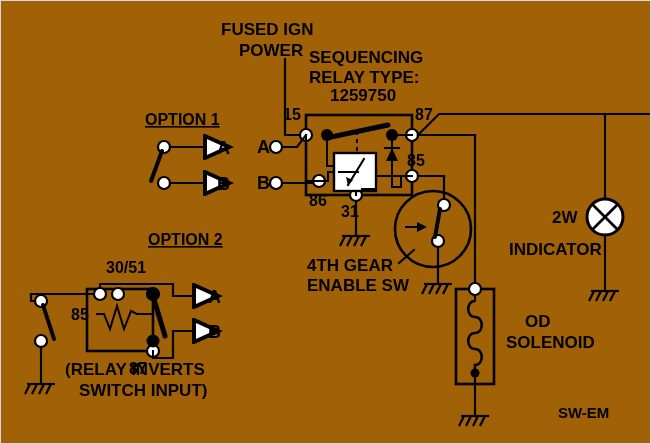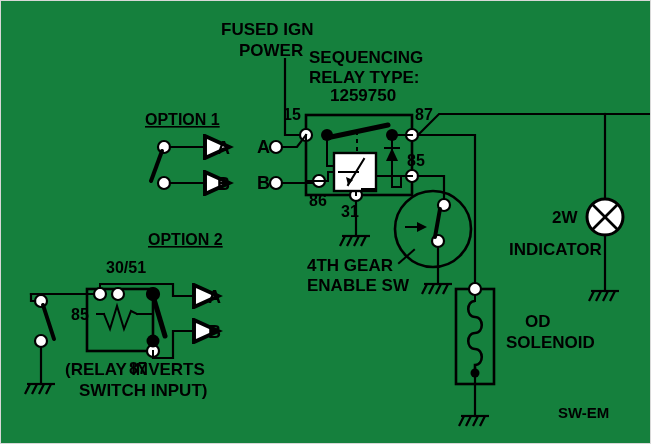--- a/index.html
+++ b/index.html
@@ -4,21 +4,21 @@
 <style>
   html, body {
     margin: 0;
     padding: 0;
     background: #ffffff;
   }
   #page {
     position: relative;
     width: 651px;
     height: 444px;
-    background: #15803d;
+    background: #a16207;
     border: 1px solid #d8d8d8;
     box-sizing: border-box;
     overflow: hidden;
     font-family: "Liberation Sans", sans-serif;
   }
   svg#diagram {
     position: absolute;
     left: 0;
     top: 0;
     width: 651px;

